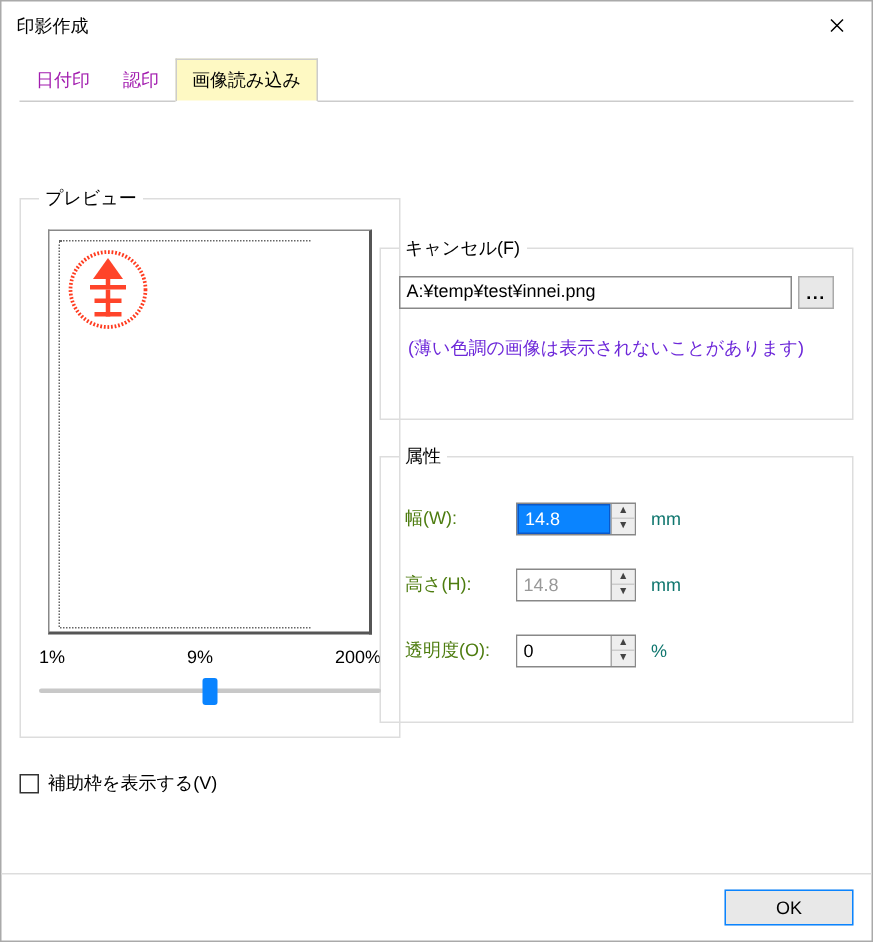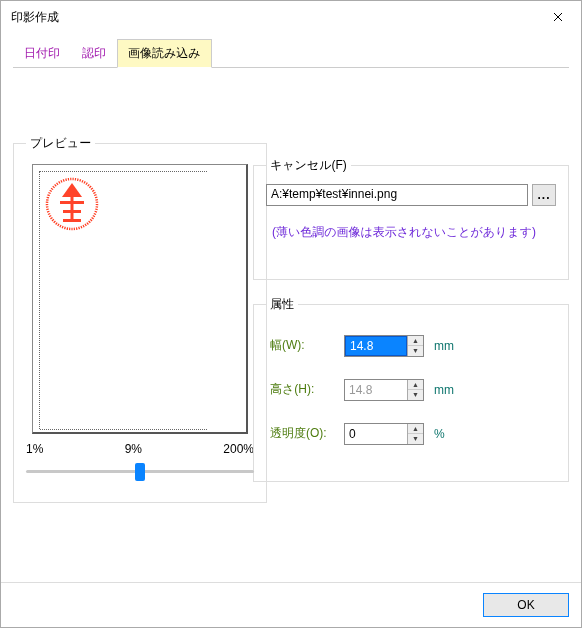--- a/index.html
+++ b/index.html
@@ -93,20 +93,24 @@
             <span>1%</span>
             <span>9%</span>
             <span>200%</span>
           </div>
           <div class="slider-wrap">
             <div class="slider-track"></div>
             <div class="slider-thumb"></div>
           </div>
         </fieldset>
 
+        <div class="check-row">
+          <div class="chk"></div>
+          <span>補助枠を表示する(V)</span>
+        </div>
       </div>
 
       <div class="rightcol">
         <fieldset>
           <legend>キャンセル(F)</legend>
           <div class="file-row">
             <div class="file-input">A:¥temp¥test¥innei.png</div>
             <div class="browse">...</div>
           </div>
           <div class="hint">(薄い色調の画像は表示されないことがあります)</div>

